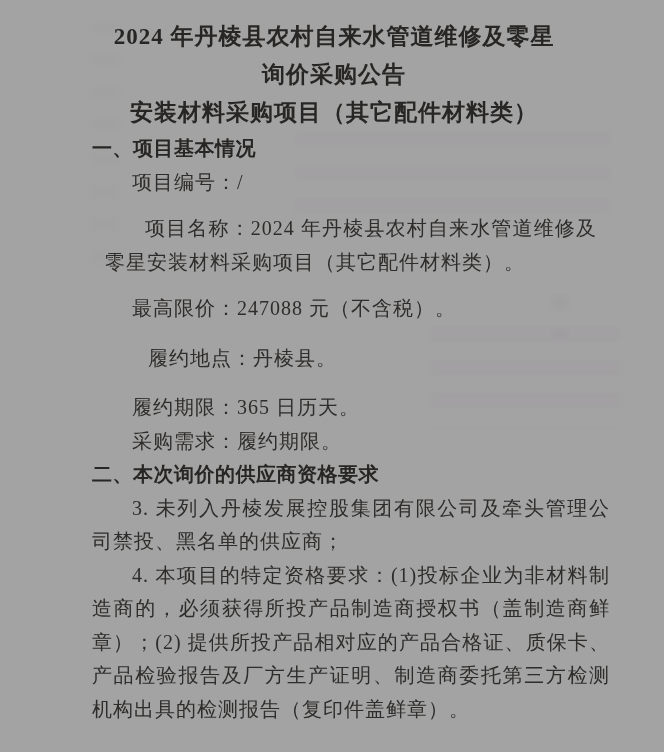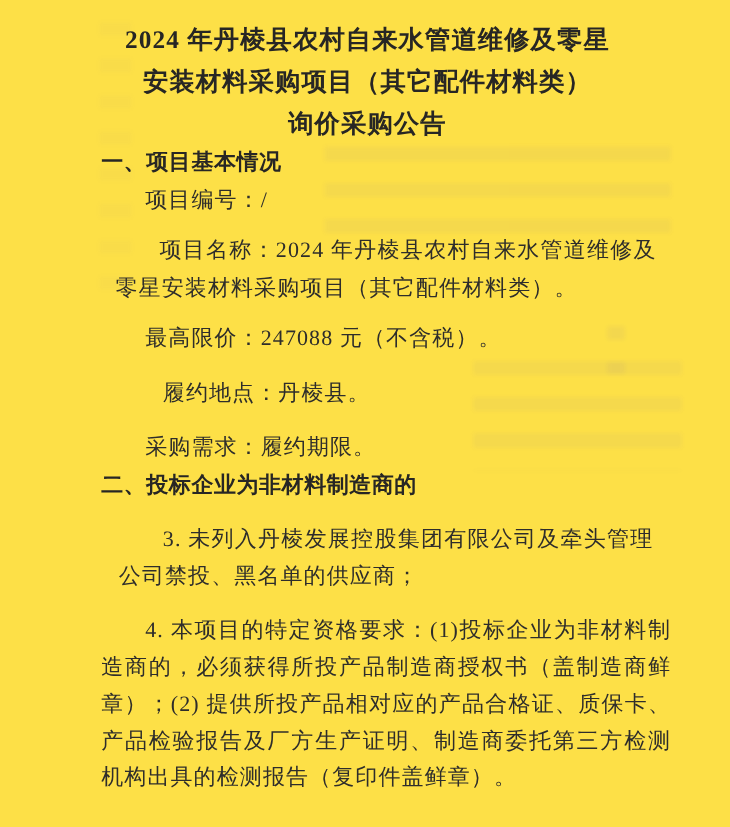--- a/index.html
+++ b/index.html
@@ -5,21 +5,21 @@
   html, body {
     margin: 0;
     padding: 0;
     background: #e8e8e8;
   }
   .page {
     position: relative;
     width: 664px;
     height: 752px;
     margin: 0 auto;
-    background: #fde047;
+    background: #a3a3a3;
     overflow: hidden;
     font-family: "Liberation Serif", "DejaVu Serif", serif;
     color: #2e2d2b;
   }
   
   .ghost {
     position: absolute;
     pointer-events: none;
     background: repeating-linear-gradient(
       to bottom,
@@ -71,34 +71,35 @@
 
 <div class="page">
 
   <div class="ghost ghost-1"></div>
   <div class="ghost ghost-2"></div>
   <div class="ghost ghost-3"></div>
   <div class="ghost ghost-4"></div>
 
   <div class="title-block">
     <div>2024 年丹棱县农村自来水管道维修及零星</div>
+    <div>询价采购公告</div>
     <div>安装材料采购项目（其它配件材料类）</div>
-    <div>询价采购公告</div>
   </div>
 
   <div class="content">
 
     <div class="section-heading first">一、项目基本情况</div>
 
     <p class="para" style="margin:0;">项目编号：/</p>
     <p class="para" style="margin:13px;">项目名称：2024 年丹棱县农村自来水管道维修及零星安装材料采购项目（其它配件材料类）。</p>
     <p class="para" style="margin:0;">最高限价：247088 元（不含税）。</p>
     <p class="para" style="margin:16px;">履约地点：丹棱县。</p>
+    <p class="para" style="margin:0;">履约期限：365 日历天。</p>
     <p class="para" style="margin:0;">采购需求：履约期限。</p>
 
-    <div class="section-heading">二、投标企业为非材料制造商的</div>
+    <div class="section-heading">二、本次询价的供应商资格要求</div>
 
-    <p class="para" style="margin:16px;">3. 未列入丹棱发展控股集团有限公司及牵头管理公司禁投、黑名单的供应商；</p>
+    <p class="para" style="margin:0;">3. 未列入丹棱发展控股集团有限公司及牵头管理公司禁投、黑名单的供应商；</p>
     <p class="para" style="margin:0;">4. 本项目的特定资格要求：(1)投标企业为非材料制造商的，必须获得所投产品制造商授权书（盖制造商鲜章）；(2) 提供所投产品相对应的产品合格证、质保卡、产品检验报告及厂方生产证明、制造商委托第三方检测机构出具的检测报告（复印件盖鲜章）。</p>
 
   </div>
 
 </div>
 
 </body></html>

